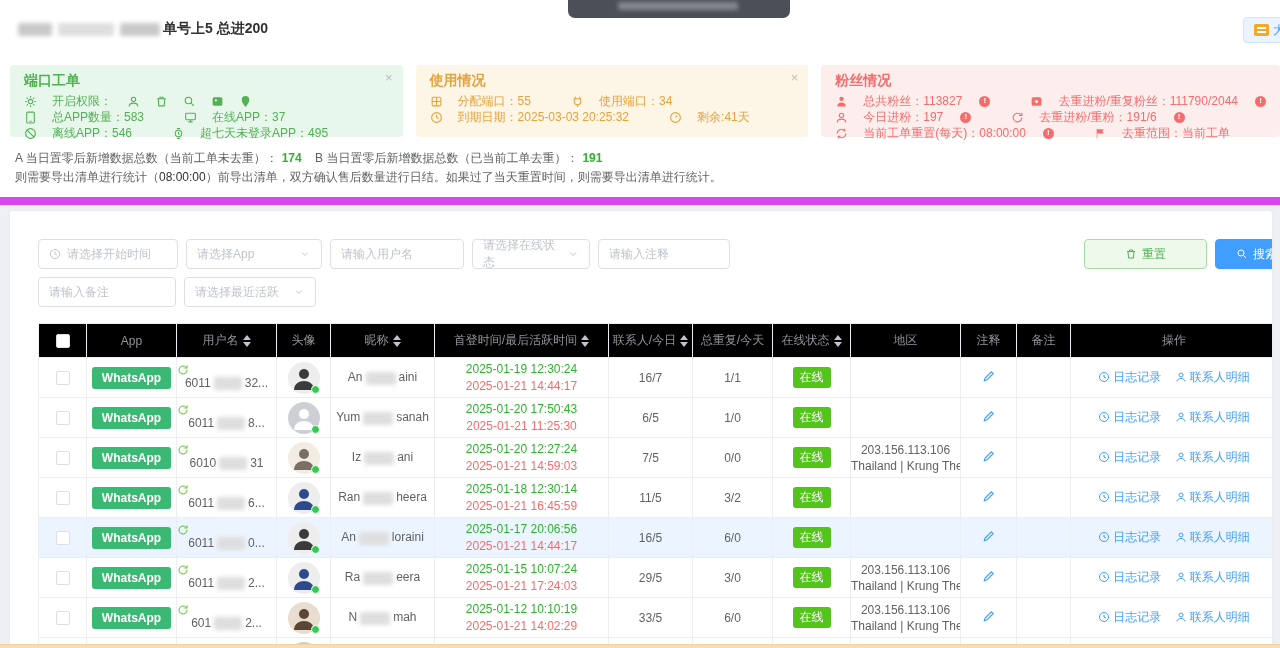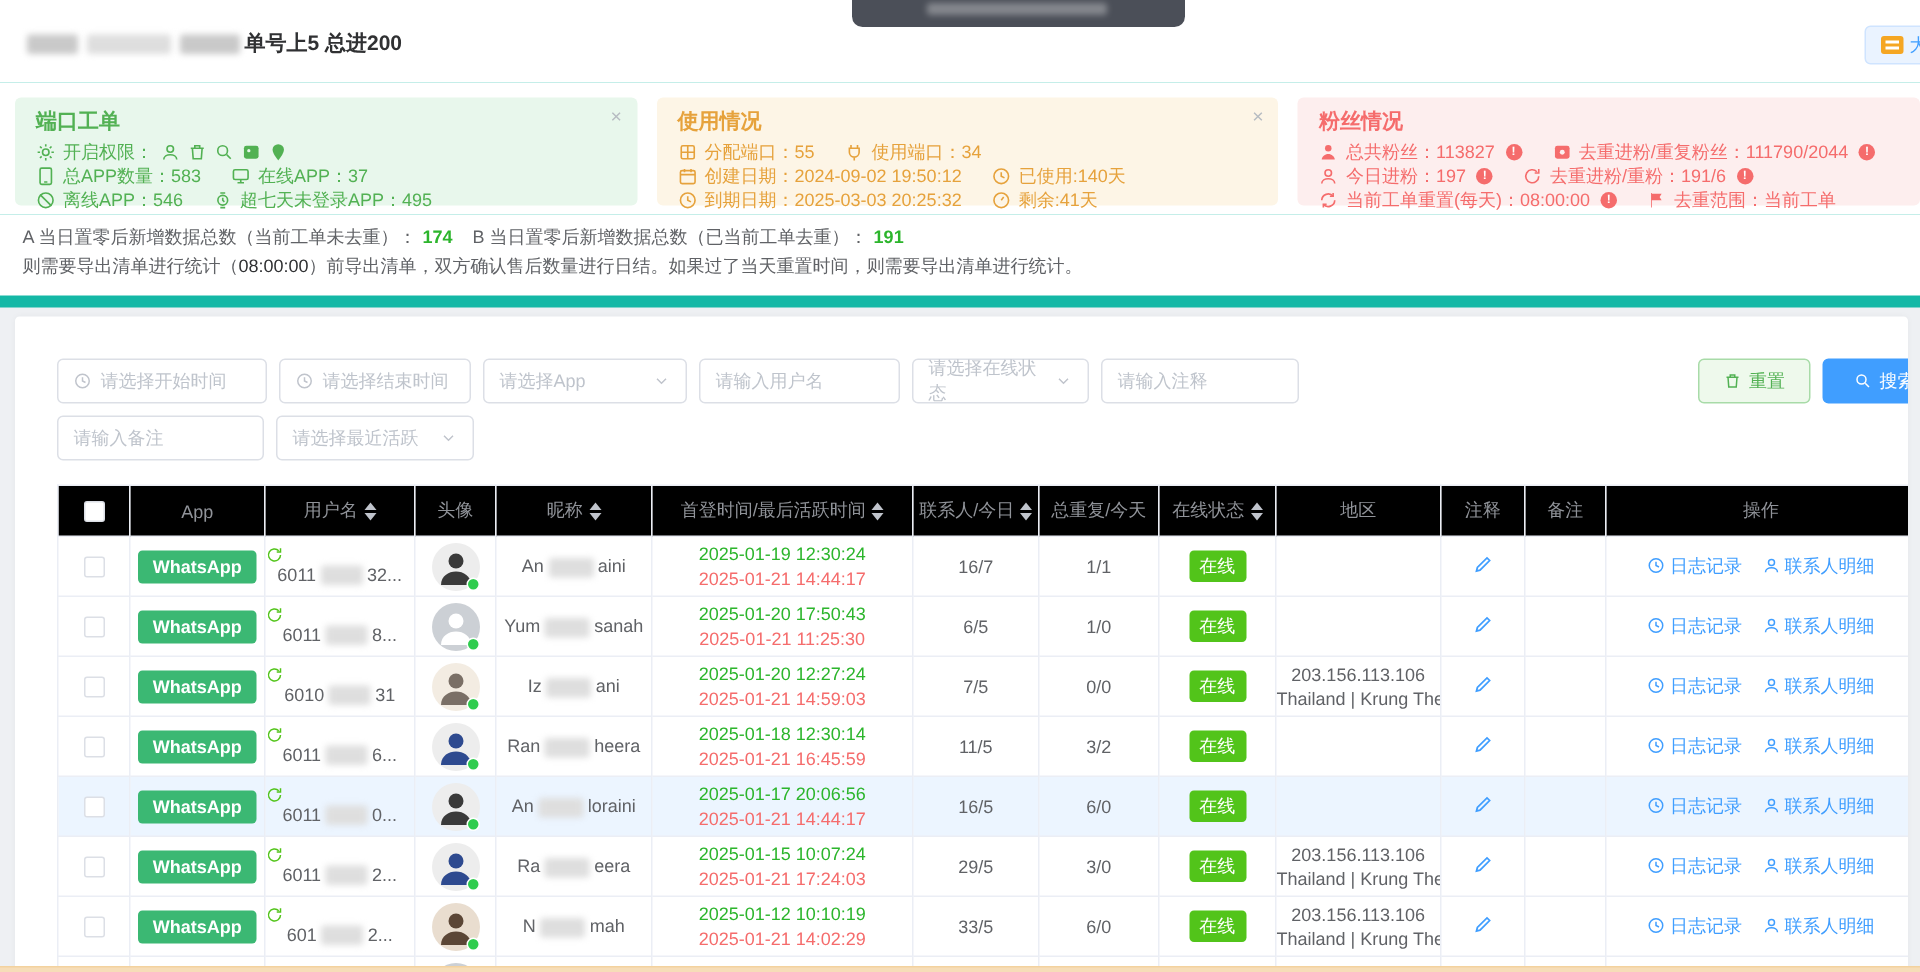--- a/index.html
+++ b/index.html
@@ -1,40 +1,40 @@
 <!DOCTYPE html>
 <html><head>
 <meta charset="utf-8">
 <style>
   * { margin:0; padding:0; box-sizing:border-box; }
   html,body { width:1280px; height:648px; overflow:hidden; }
   body { position:relative; background:#eef0f3; font-family:"Liberation Sans","DejaVu Sans",sans-serif; font-size:12px; color:#606266; }
 
-  .top-white { background:#14b8a6; padding-bottom:8px; }
+  .top-white { background:#d946ef; padding-bottom:8px; }
 
   
   .topbar { position:relative; height:55px; background:#fff; }
   .title-wrap { position:absolute; left:15px; top:20px; display:flex; align-items:center; font-size:14px; font-weight:bold; color:#303133; }
   .bchip { display:inline-block; height:13px; border-radius:2px; background:#c9c9c9; filter:blur(2px); vertical-align:middle; margin:0 3px; }
   .bchip.light { background:#dedede; }
   .w34{width:34px}.w56{width:56px}.w40{width:40px}.w28{width:28px}.w30{width:30px}
   .tooltip { position:absolute; left:568px; top:-16px; width:222px; height:34px; background:#4b4f58; border-radius:7px; overflow:hidden; }
   .tip-smear { position:absolute; left:50px; top:18px; width:120px; height:8px; background:rgba(255,255,255,.32); filter:blur(2px); border-radius:2px; }
   .tr-btn { position:absolute; right:-16px; top:17px; height:26px; display:flex; align-items:center; gap:4px; padding:0 10px; background:#eaf3ff; border:1px solid #cfe4ff; border-radius:4px; color:#409eff; font-size:12px; cursor:pointer; }
   .chat-ic { width:15px; height:12px; background:#f5a623; border-radius:2px; position:relative; display:inline-block; }
   .chat-ic::after { content:""; position:absolute; left:3px; top:3px; width:9px; height:2px; background:#fff; box-shadow:0 4px 0 #fff; }
 
   
   .panels { display:flex; gap:13px; padding:10px 0 6px 10px; background:#fff; }
   .panel { position:relative; flex:1; height:72px; border-radius:4px; padding:7px 14px 0 14px; }
   .panel.green { background:#e8f7ec; color:#52b153; }
   .panel.yellow { background:#fdf5e6; color:#e6a23c; }
   .panel.red { background:#fdeeee; color:#f56c6c; }
   .panel .p-title { font-size:14px; font-weight:bold; margin-bottom:3px; }
-  .panel .p-line { display:flex; align-items:center; gap:5px; line-height:16px; font-size:12px; white-space:nowrap;text-align:right; }
+  .panel .p-line { display:flex; align-items:center; gap:15px; line-height:16px; font-size:12px; white-space:nowrap;text-align:right; }
   .panel .sp { width:10px; display:inline-block; }
   .p-close { position:absolute; right:10px; top:6px; color:#b7bcc2; font-size:13px; cursor:pointer; line-height:1; }
   .mini { width:13px; height:13px; flex:none; display:inline-block; }
   .mini svg { width:13px; height:13px; display:block; }
   .info-dot { display:inline-flex; align-items:center; justify-content:center; width:11px; height:11px; border-radius:50%; background:#f56c6c; color:#fff; font-size:8px; font-weight:bold; margin-left:2px; flex:none; }
 
   
   .notes { background:#fff; padding:6px 0 10px 15px; line-height:19px; color:#606266; }
   .g-num { color:#2cb52c; font-weight:bold; margin-left:4px; margin-right:10px; }
   .b-time { font-weight:normal; color:#303133; }
@@ -42,21 +42,21 @@
   
   .card { margin:6px 8px 0 10px; background:#fff; border-radius:3px; height:456px; overflow:hidden; padding:28px 0 0 28px; box-shadow:0 0 4px rgba(0,0,0,.04); }
   .frow { display:flex; align-items:center; gap:8px; margin-bottom:8px; }
   .fbox { height:30px; border:1px solid #dcdfe6; border-radius:4px; display:flex; align-items:center; gap:6px; padding:0 10px; background:#fff; color:#bfc4cc; flex:none; }
   .fbox input { border:none; outline:none; width:100%; font-size:12px; font-family:inherit; color:#4d7c0f; background:transparent; }
   .fbox input::placeholder { color:#bfc4cc; }
   .fsel { justify-content:space-between; cursor:pointer; }
   .ic12 { width:12px; height:12px; flex:none; }
   .ic12 svg { width:12px; height:12px; display:block; }
   .spacer { flex:1; }
-  .reset-btn { height:30px; display:flex; align-items:center; gap:5px; padding:0 16px; background:#eef9ec; border:1px solid #a8dba8; border-radius:4px; color:#52b153; font-size:12px; cursor:pointer; flex:none; }
+  .reset-btn { height:30px; display:flex; align-items:center; gap:5px; padding:0 40px; background:#eef9ec; border:1px solid #a8dba8; border-radius:4px; color:#52b153; font-size:12px; cursor:pointer; flex:none; }
   .search-btn { height:30px; display:flex; align-items:center; gap:5px; padding:0 20px; background:#409eff; border:1px solid #409eff; border-radius:4px; color:#fff; font-size:12px; cursor:pointer; flex:none; margin-right:-26px; }
 
   
   .tbl-wrap { margin-top:16px; }
   table { border-collapse:collapse; width:1240px; table-layout:fixed; }
   th,td { border:1px solid #ebeef5; font-weight:normal; text-align:center; font-size:12px; }
   th { height:34px; color:#909399; background:#000000; }
   td { height:40px; color:#606266; }
   tr[data-hl="true"] td { background:#ecf5ff; }
   .checkbox { display:inline-block; width:14px; height:14px; border:1px solid #dcdfe6; border-radius:2px; background:#fff; cursor:pointer; vertical-align:middle; }
@@ -200,37 +200,20 @@
         <span class="mini">
             <svg viewBox="0 0 24 24" fill="none" stroke="currentColor" stroke-width="2">
               <path d="M8 7V3M16 7V3M6 7h12v5a6 6 0 0 1-12 0V7zM12 18v4"></path>
             </svg>
           </span>
         <span>使用端口：34</span>
       </div>
       <div class="p-line">
         <span class="mini">
             <svg viewBox="0 0 24 24" fill="none" stroke="currentColor" stroke-width="2">
-              <rect x="3" y="5" width="18" height="16" rx="2"></rect>
-              <path d="M3 10h18M8 3v4M16 3v4"></path>
-            </svg>
-          </span>
-        <span>创建日期：2024-09-02 19:50:12</span>
-        <span class="sp"></span>
-        <span class="mini">
-            <svg viewBox="0 0 24 24" fill="none" stroke="currentColor" stroke-width="2">
-              <circle cx="12" cy="12" r="9"></circle>
-              <path d="M12 7v5l4 2"></path>
-            </svg>
-          </span>
-        <span>已使用:140天</span>
-      </div>
-      <div class="p-line">
-        <span class="mini">
-            <svg viewBox="0 0 24 24" fill="none" stroke="currentColor" stroke-width="2">
               <circle cx="12" cy="12" r="9"></circle>
               <path d="M12 7v5l4 2"></path>
             </svg>
           </span>
         <span>到期日期：2025-03-03 20:25:32</span>
         <span class="sp"></span>
         <span class="mini">
             <svg viewBox="0 0 24 24" fill="none" stroke="currentColor" stroke-width="2">
               <circle cx="12" cy="12" r="9"></circle>
               <path d="M12 12l3-4"></path>
@@ -314,29 +297,20 @@
 <div class="card">
   <div class="frow">
     <div class="fbox" style="width:140px">
       <span class="ic12">
           <svg viewBox="0 0 24 24" fill="none" stroke="#c0c4cc" stroke-width="2">
             <circle cx="12" cy="12" r="9"></circle>
             <path d="M12 7v5l4 2"></path>
           </svg>
         </span>
       <input placeholder="请选择开始时间" style="">
-    </div>
-    <div class="fbox" style="width:128px">
-      <span class="ic12">
-          <svg viewBox="0 0 24 24" fill="none" stroke="#c0c4cc" stroke-width="2">
-            <circle cx="12" cy="12" r="9"></circle>
-            <path d="M12 7v5l4 2"></path>
-          </svg>
-        </span>
-      <input placeholder="请选择结束时间" style="">
     </div>
     <div class="fbox fsel" style="width:136px">
       <span>请选择App</span>
       <span class="ic12">
           <svg viewBox="0 0 24 24" fill="none" stroke="#c0c4cc" stroke-width="2">
             <path d="M6 9l6 6 6-6"></path>
           </svg>
         </span>
     </div>
     <div class="fbox" style="width:134px">

